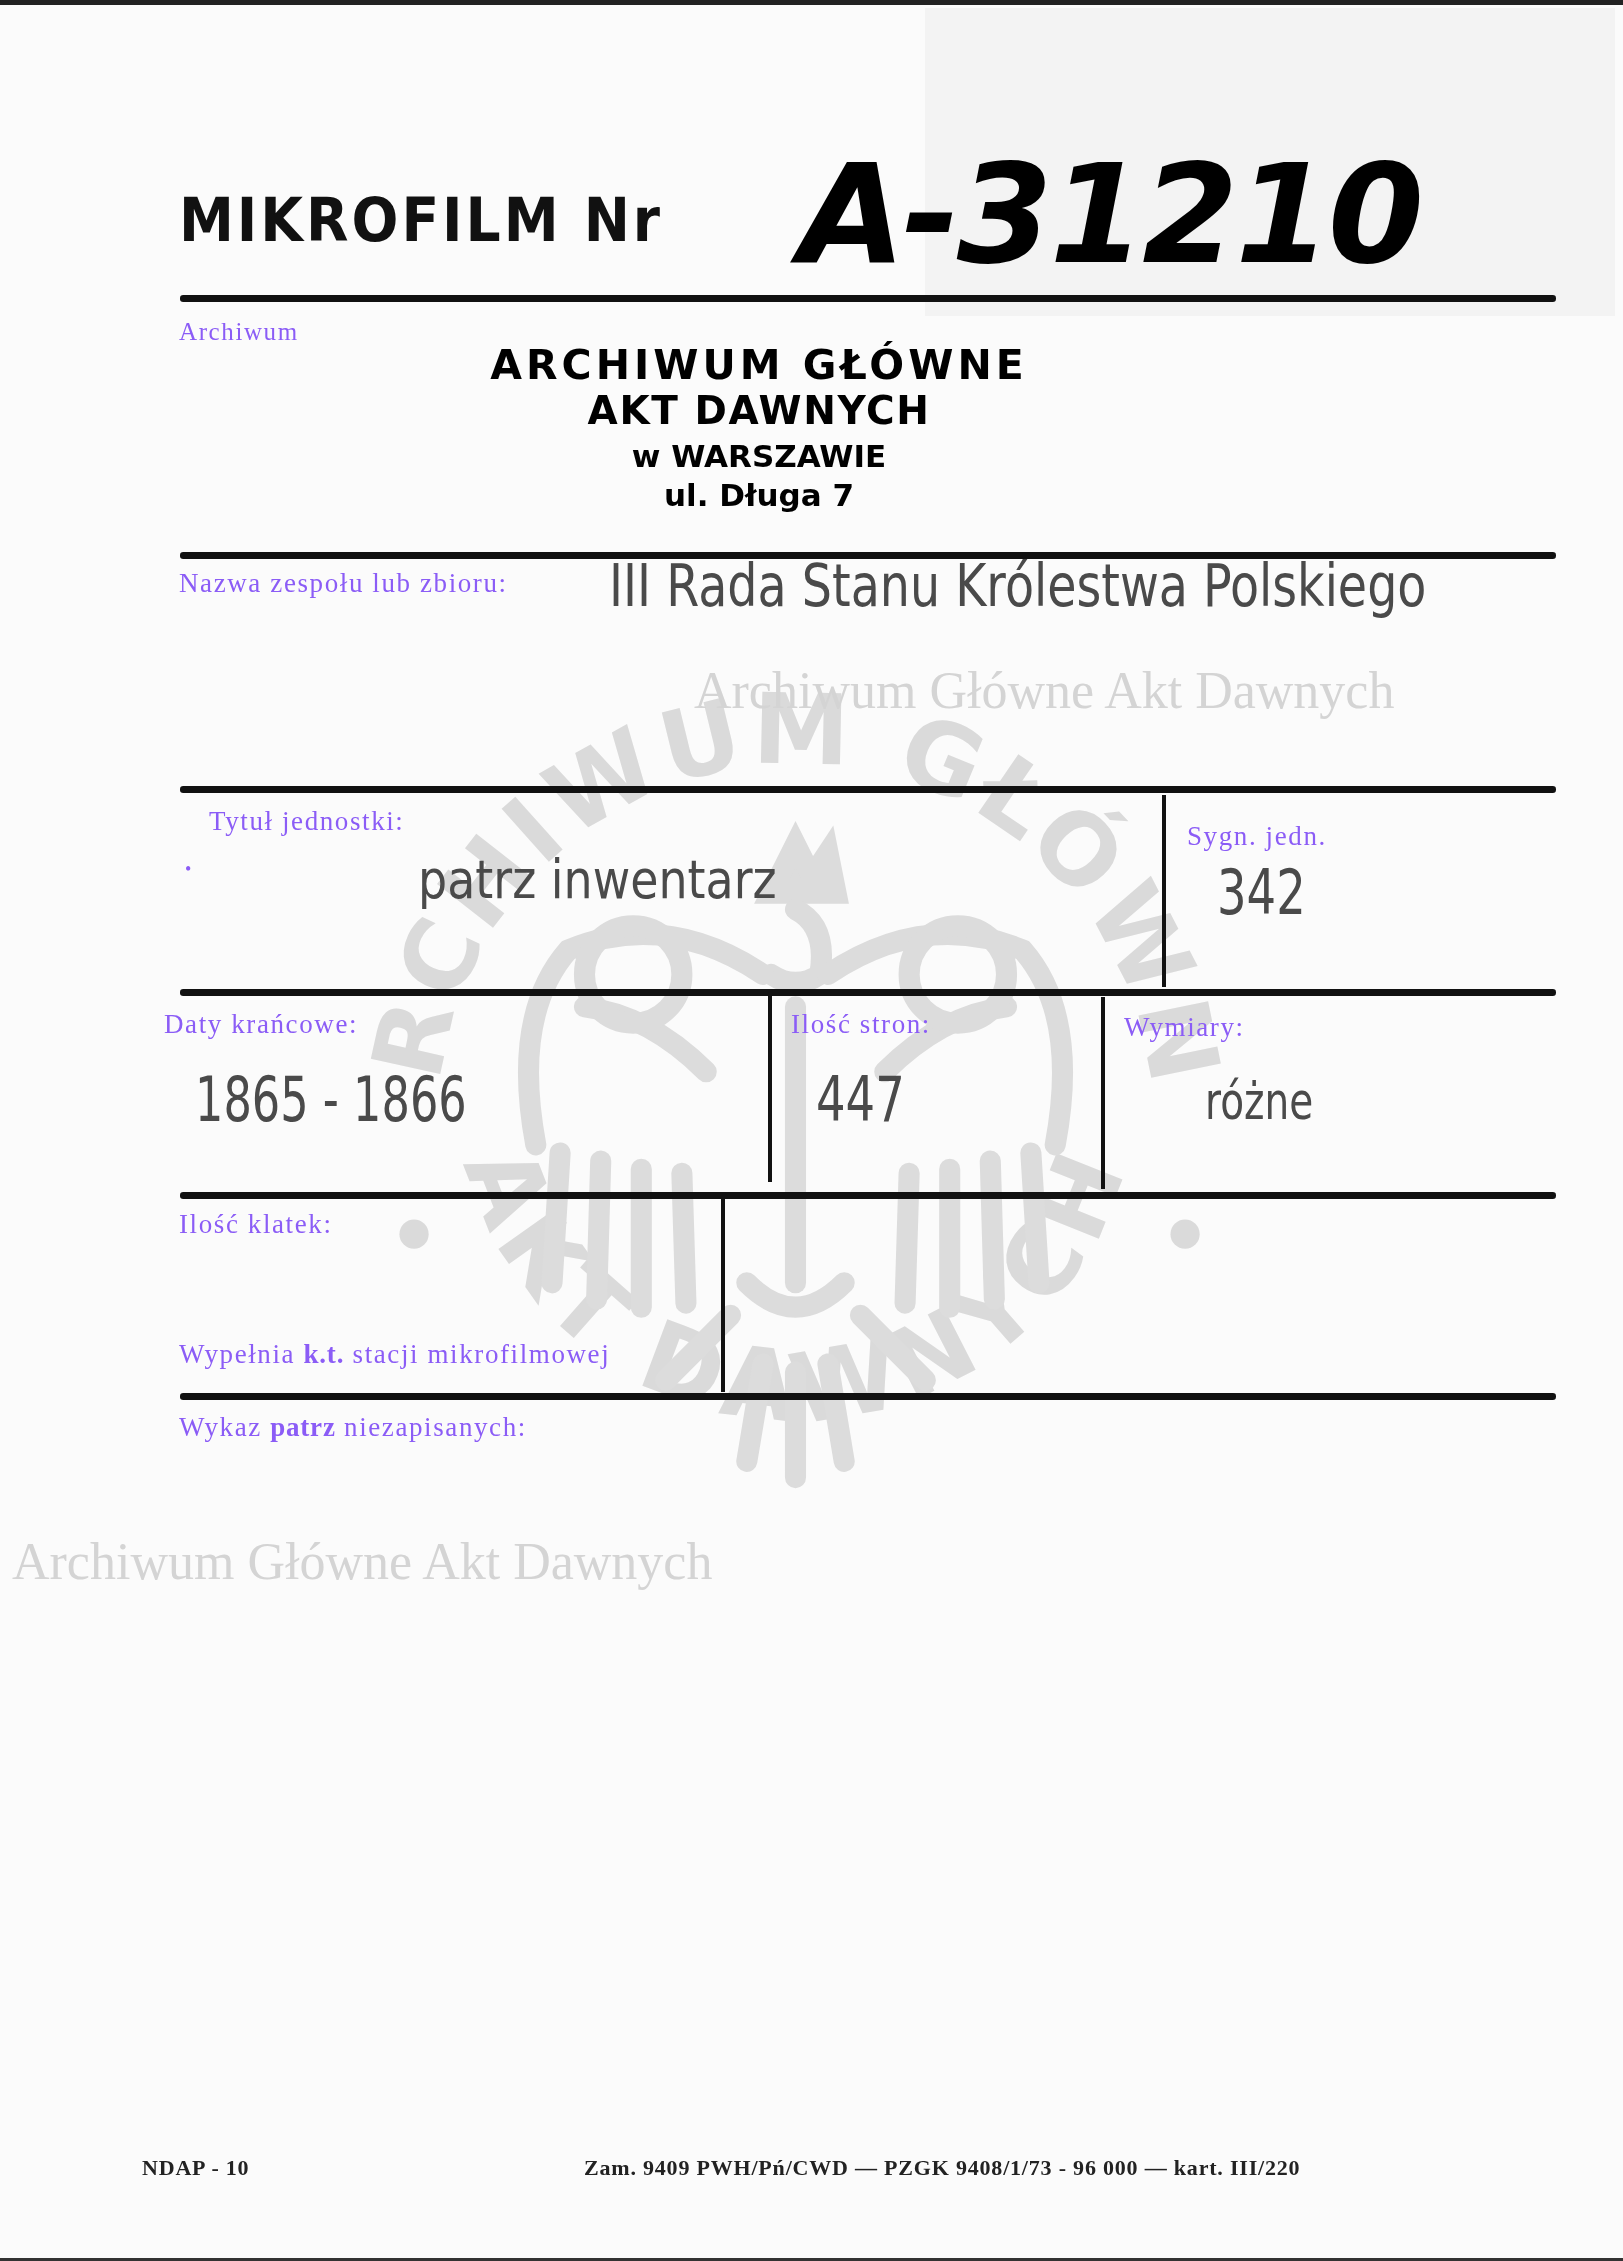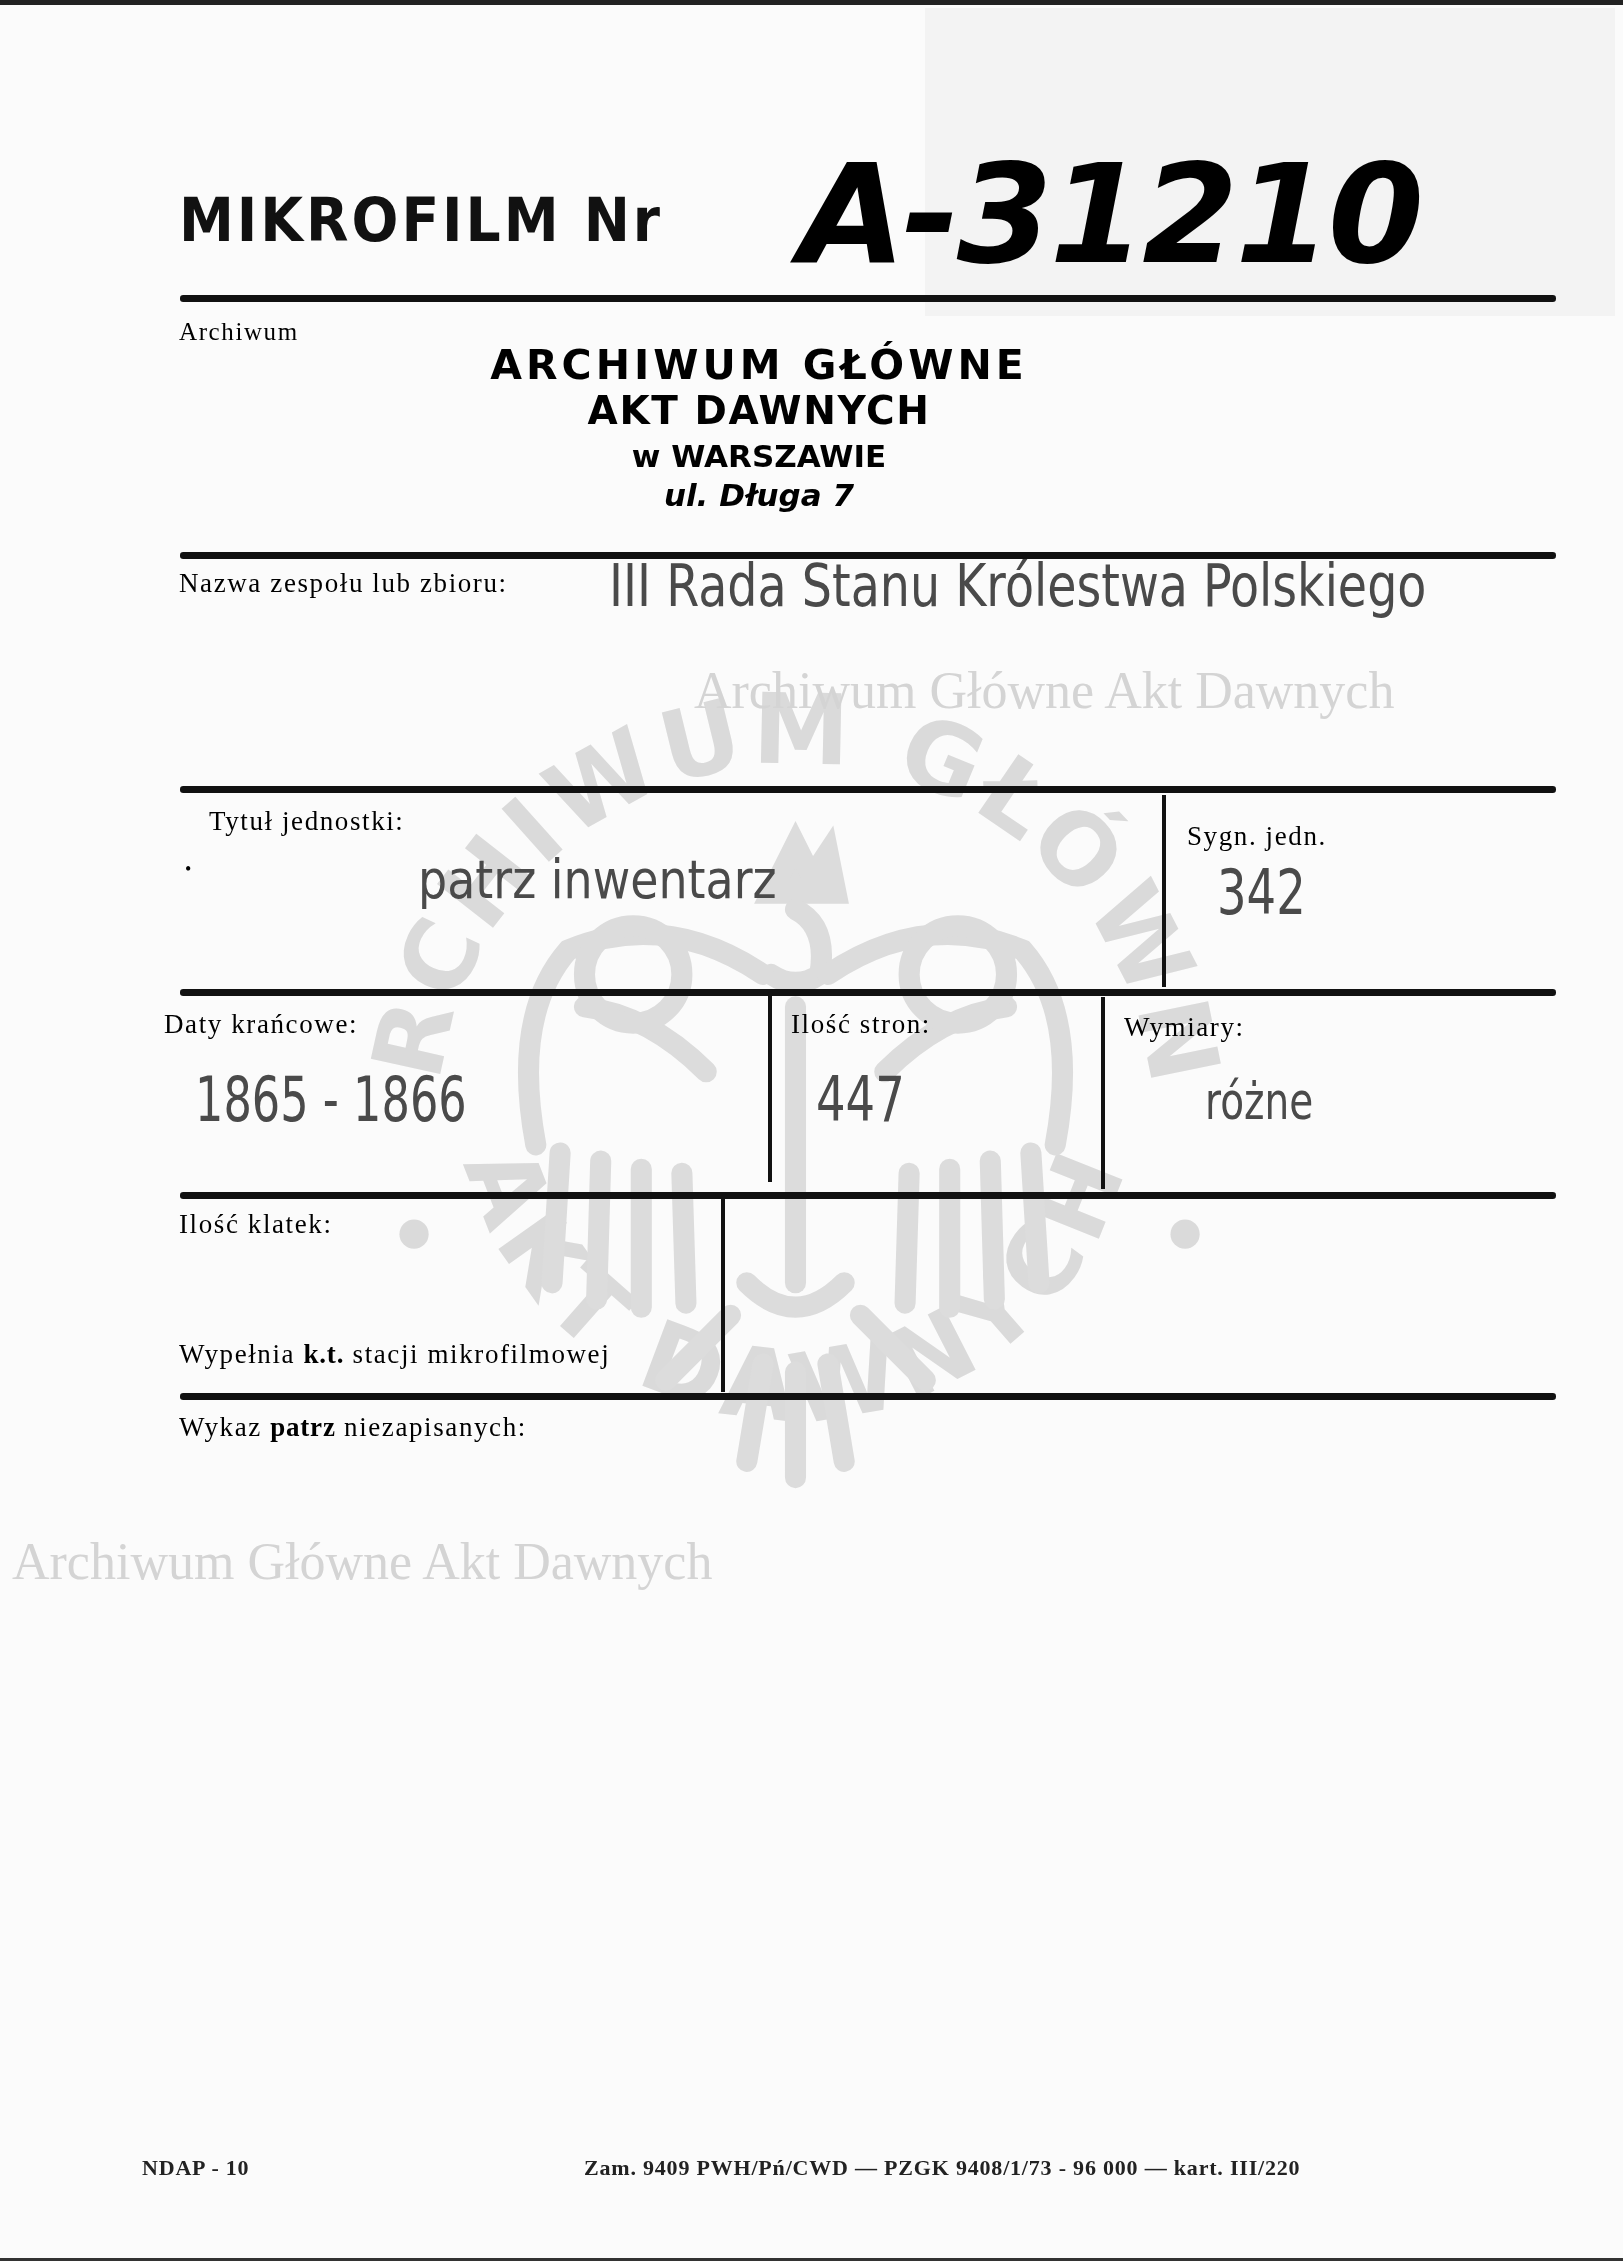--- a/index.html
+++ b/index.html
@@ -6,21 +6,21 @@
   body { width:1623px; height:2261px; background:#f7f7f7; position:relative; overflow:hidden; font-family:"Liberation Serif", serif; color:#111; }
   .page { position:absolute; left:0; top:0; width:1623px; height:2261px; background:#fbfbfb; }
   .topedge { position:absolute; left:0; top:0; width:1623px; height:4.9px; background:#222; }
   .bottomedge { position:absolute; left:0; bottom:0; width:1623px; height:3.2px; background:#333; }
   .greybox { position:absolute; left:925px; top:8px; width:690px; height:308px; background:#efefef; opacity:.7; }
   .abs { position:absolute; white-space:nowrap; }
   .title { left:179px; top:185px; font-family:"DejaVu Sans", sans-serif; font-weight:bold; font-size:60px; letter-spacing:3.2px; transform:scaleX(.92); transform-origin:left; }
   .hand-num { left:799px; top:134px; font-family:"DejaVu Sans", sans-serif; font-weight:bold; font-style:italic; font-size:138px; letter-spacing:-3.2px; color:#000; }
   .hline { position:absolute; height:7.3px; background:#111; border-radius:3.2px; }
   .vline { position:absolute; width:4px; background:#111; }
-  .label { font-family:"Liberation Serif", serif; font-size:27px; letter-spacing:1.6px; color:#000000; }
+  .label { font-family:"Liberation Serif", serif; font-size:27px; letter-spacing:1.6px; color:#8b5cf6; }
   .label b { font-weight:bold; letter-spacing:0.8px; }
   .stamp { font-family:"DejaVu Sans", sans-serif; font-weight:bold; text-align:center; left:475px; width:568px; color:#000; }
   .hand { font-family:"DejaVu Sans", sans-serif; font-weight:normal; color:#4a4a4a; transform-origin:left; }
   .wm-text { font-family:"Liberation Serif", serif; font-size:52px; color:#d4d4d4; }
   .seal { position:absolute; left:341px; top:666px; width:909px; height:909px; pointer-events:none; }
   .footer { font-family:"Liberation Serif", serif; font-weight:bold; font-size:22px; letter-spacing:0.8px; color:#222; }
 </style>
 </head>
 <body>
 
@@ -69,21 +69,21 @@
 
   <div class="abs title">MIKROFILM Nr</div>
   <div class="abs hand-num">A-31210</div>
 
   <div class="hline" style="left:180px; top:295px; width:1376px;"></div>
 
   <div class="abs label" style="left:179px; top:318px; font-size:25px;">Archiwum</div>
   <div class="abs stamp" style="top:341px; font-size:41px; letter-spacing:4px;">ARCHIWUM GŁÓWNE</div>
   <div class="abs stamp" style="top:388px; font-size:39px; letter-spacing:1.6px;">AKT DAWNYCH</div>
   <div class="abs stamp" style="top:438px; font-size:31px; letter-spacing:0;">w WARSZAWIE</div>
-  <div class="abs stamp" style="top:477px; font-size:31px; font-style:italic;">ul. Długa 7</div>
+  <div class="abs stamp" style="top:477px; font-size:31px; ">ul. Długa 7</div>
 
   <div class="hline" style="left:180px; top:552px; width:1376px;"></div>
 
   <div class="abs label" style="left:179px; top:568px;">Nazwa zespołu lub zbioru:</div>
   <div class="abs hand" style="left:609px; top:552px; font-size:58px; transform:scaleX(.82);">III Rada Stanu Królestwa Polskiego</div>
 
   <div class="abs wm-text" style="left:694px; top:661px;">Archiwum Główne Akt Dawnych</div>
 
   <div class="hline" style="left:180px; top:786px; width:1376px;"></div>
   <div class="vline" style="left:1162px; top:795px; height:192px;"></div>

